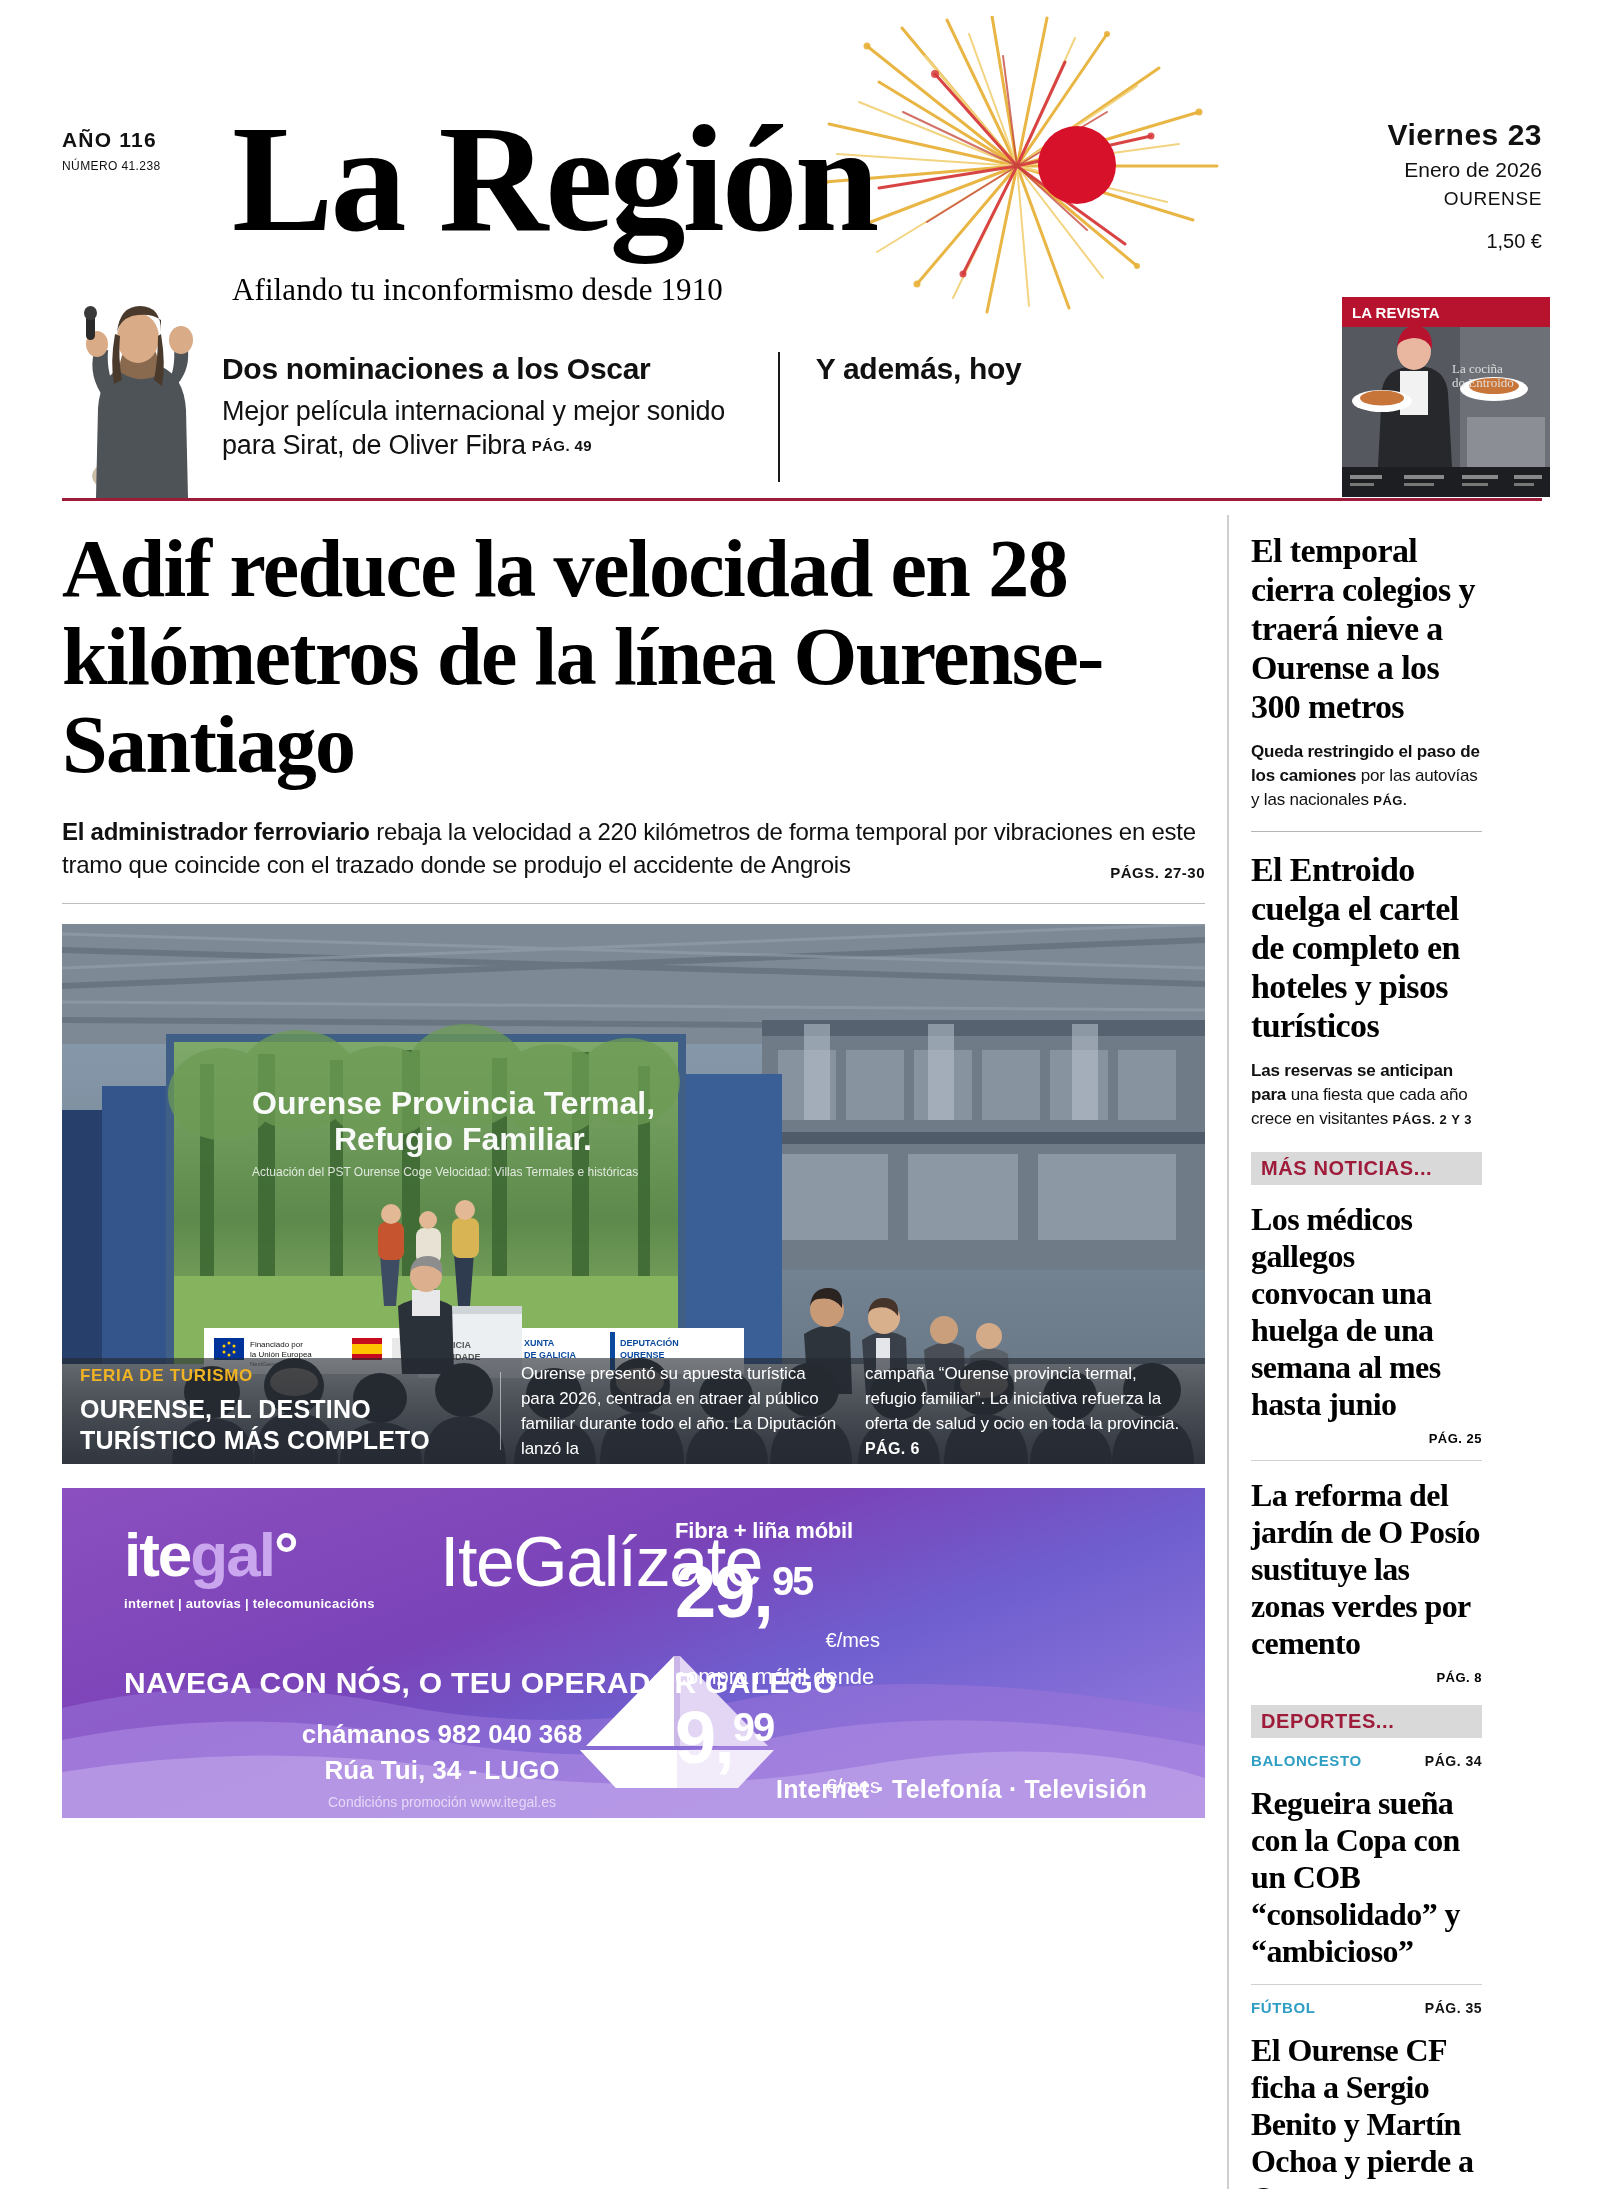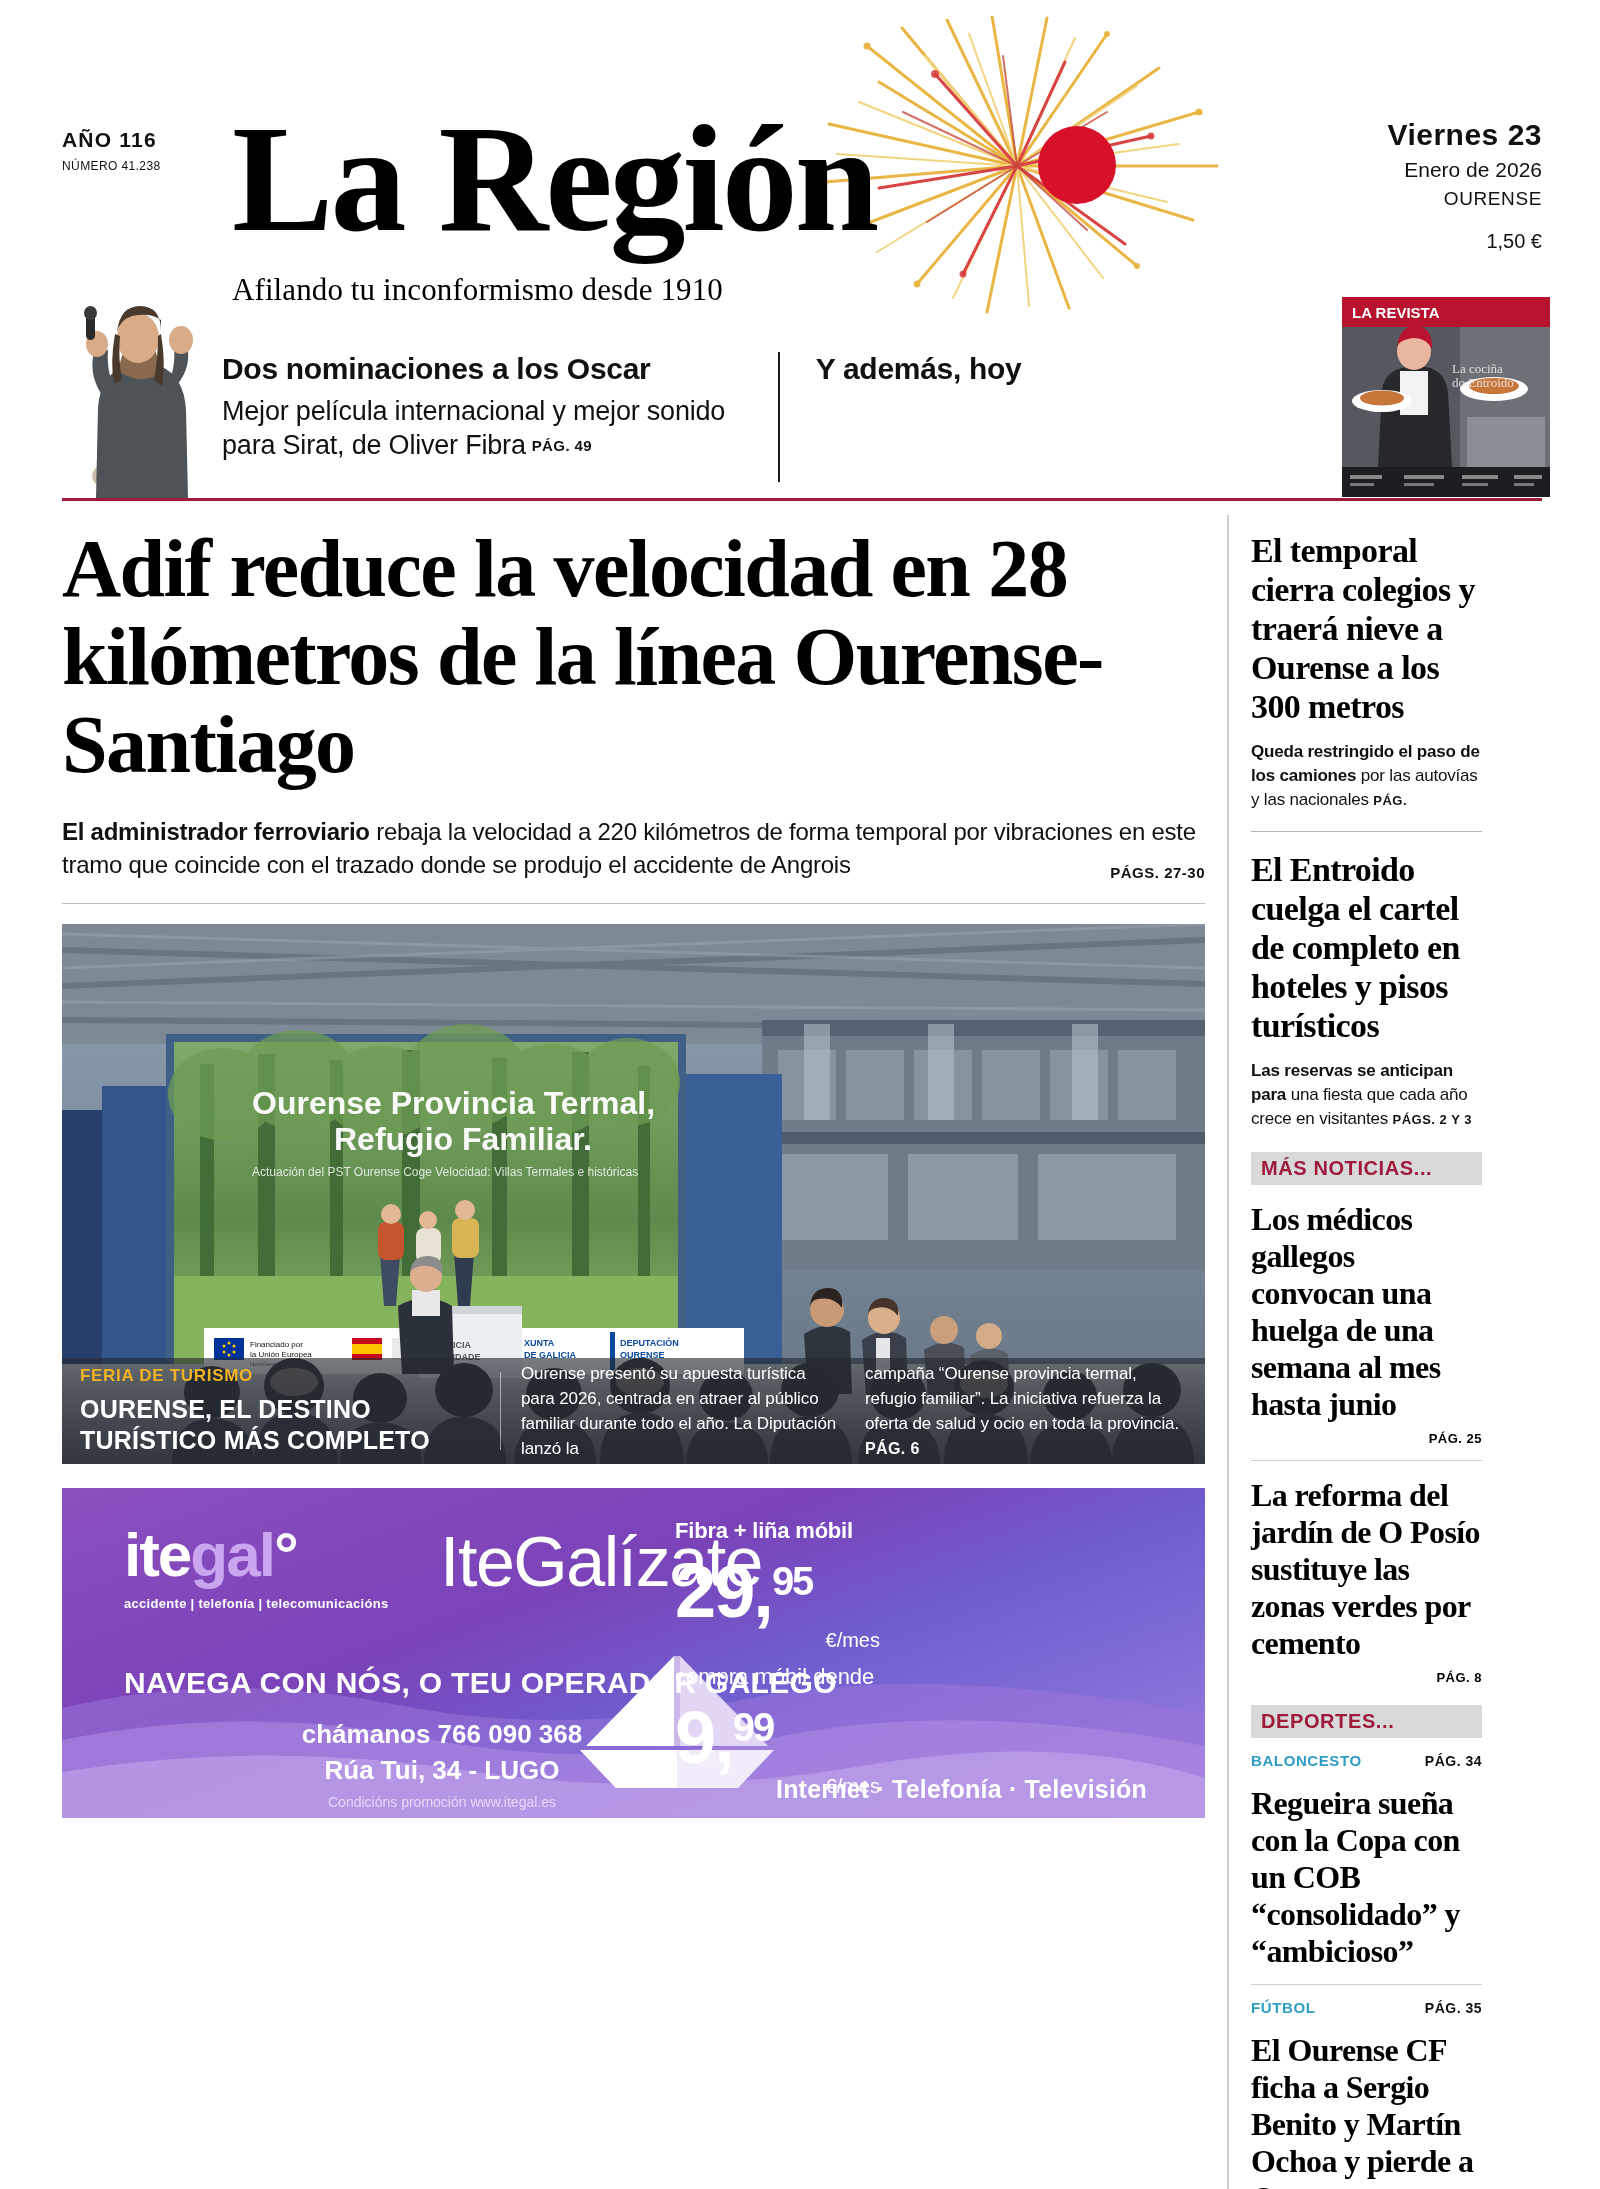--- a/index.html
+++ b/index.html
@@ -609,27 +609,27 @@
         <svg style="position:absolute; left:500px; bottom:20px; width:230px; height:160px;" viewBox="0 0 230 160">
           <path d="M18 112 L212 112 L176 150 L54 150 Z" fill="#f2ecfa"></path>
           <path d="M18 112 L115 112 L115 150 L54 150Z" fill="#ffffff"></path>
           <path d="M112 18 L112 108 L24 108 Z" fill="#ffffff"></path>
           <path d="M118 18 L118 108 L206 108 Z" fill="#e2d6f4"></path>
           <path d="M112 18 L118 18 L118 108 L112 108Z" fill="#cbb8e8"></path>
         </svg>
 
         <div class="ad-logo">
           <div class="ad-logo-text"><span class="te">ite</span><span class="gal">gal</span><span class="te">°</span></div>
-          <div class="ad-logo-sub">accidente | telefonía | telecomunicacións</div>
+          <div class="ad-logo-sub">internet | autovías | telecomunicacións</div>
         </div>
 
         <div class="ad-title">IteGalízate</div>
         <div class="ad-slogan">NAVEGA CON NÓS, O TEU OPERADOR GALEGO</div>
         <div class="ad-contact">
-          <div>chámanos 766 090 368</div>
+          <div>chámanos 982 040 368</div>
           <div>Rúa Tui, 34 - LUGO</div>
         </div>
         <div class="ad-cond">Condicións promoción www.itegal.es</div>
 
         <div class="ad-price1">
           <div class="ad-price-label">Fibra + liña móbil</div>
           <div class="ad-price-big"><span>29,</span><sup>95</sup></div>
           <div class="ad-price-unit">€/mes</div>
         </div>
 

